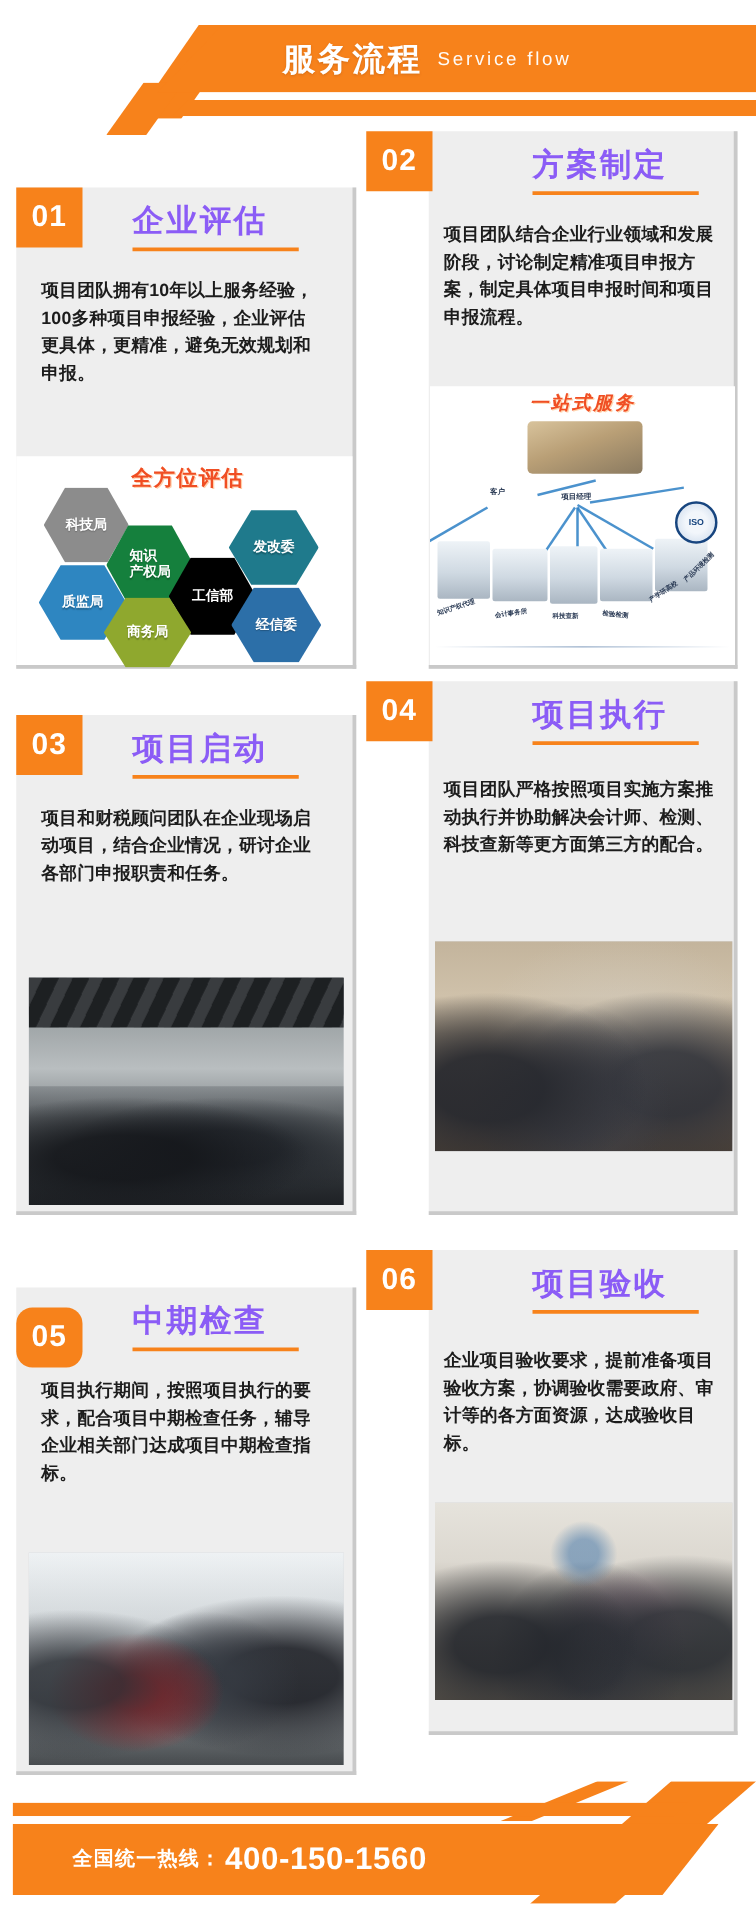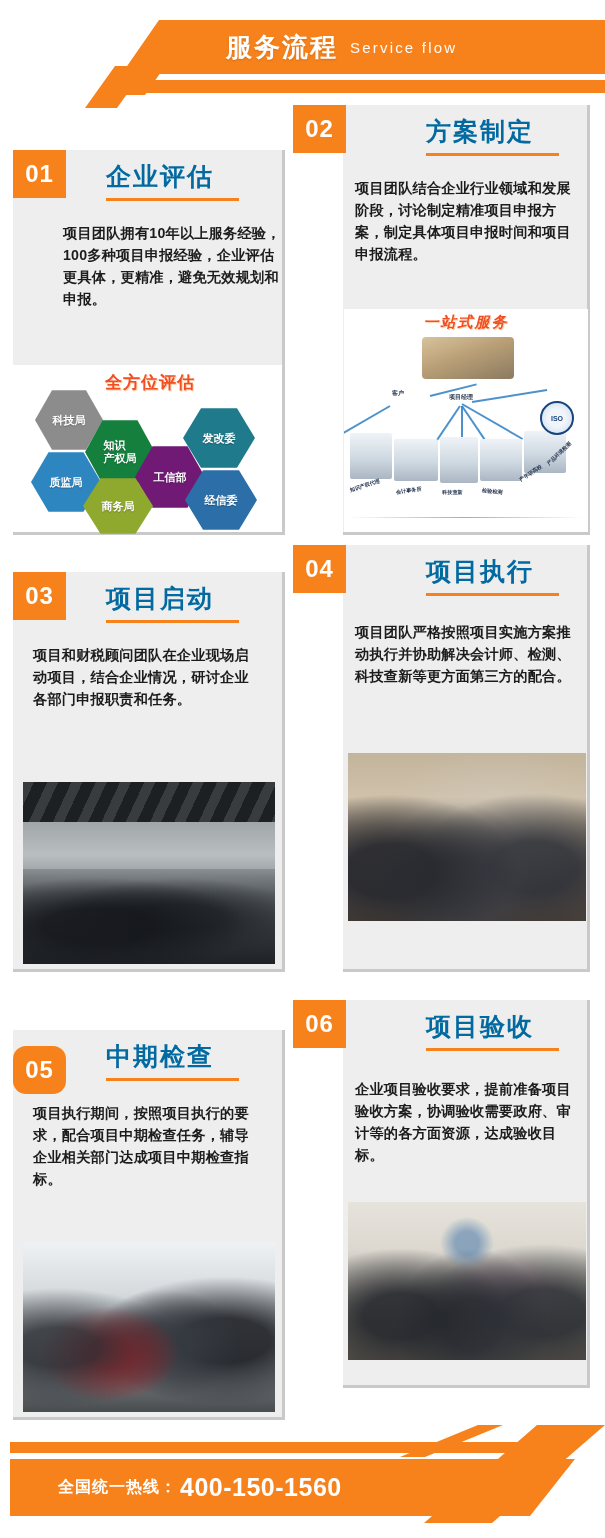--- a/index.html
+++ b/index.html
@@ -58,21 +58,21 @@
     width: 53px; height: 48px;
     background: #F7821B;
     color: #ffffff;
     font-size: 24px; font-weight: bold;
     display: flex; align-items: center; justify-content: center;
     letter-spacing: 1px;
     z-index: 5;
   }
   .card-title {
     position: absolute;
-    color: #0369a1; font-size: 25px; font-weight: bold; letter-spacing: 2px;
+    color: #8b5cf6; font-size: 25px; font-weight: bold; letter-spacing: 2px;
     white-space: nowrap;
   }
   .card-title-rule {
     position: absolute; height: 3px; background: #F7821B;
   }
   .card-desc {
     position: absolute;
     color: #1c1c1c; font-size: 14.2px; line-height: 22px;
     font-weight: bold;
     letter-spacing: .2px;
@@ -237,38 +237,38 @@
       <span class="hdr-title-cn">服务流程</span>
       <span class="hdr-title-en">Service flow</span>
     </div>
   </div>
 
   <div class="card" style="left:13px; top:150px; width:272px; height:460px;">
     <div class="card-body" style="width:272px; height:385px;"></div>
     <div class="badge" style="left:0px; top:0px;">01</div>
     <div class="card-title" style="left:93px; top:10px;">企业评估</div>
     <div class="card-title-rule" style="left:93px; top:48px; width:133px;"></div>
-    <div class="card-desc" style="left:20px; top:72px; width:222px;margin-left:30px;">项目团队拥有10年以上服务经验，100多种项目申报经验，企业评估更具体，更精准，避免无效规划和申报。</div>
+    <div class="card-desc" style="left:20px; top:72px; width:222px;">项目团队拥有10年以上服务经验，100多种项目申报经验，企业评估更具体，更精准，避免无效规划和申报。</div>
 
     <div class="hexwrap" style="left:0px; top:215px; width:269px; height:167px;">
       <div class="hex-title" style="left:92px; top:6px;">全方位评估</div>
       <div class="hex" style="left:22px; top:24px; width:68px; height:62px; background:#8c8c8c;">
           <span>科技局</span>
         </div>
       <div class="hex" style="left:72px; top:54px; width:70px; height:66px; background:#15803d;">
           <span style="white-space:pre-line">知识
 产权局</span>
         </div>
       <div class="hex" style="left:170px; top:42px; width:72px; height:62px; background:#1F7A8C;">
           <span>发改委</span>
         </div>
       <div class="hex" style="left:18px; top:86px; width:70px; height:62px; background:#2E86C1;">
           <span>质监局</span>
         </div>
-      <div class="hex" style="left:122px; top:80px; width:70px; height:64px; background:#701a75;">
+      <div class="hex" style="left:122px; top:80px; width:70px; height:64px; background:#000000;">
           <span>工信部</span>
         </div>
       <div class="hex" style="left:70px; top:112px; width:70px; height:58px; background:#8FA82E;">
           <span>商务局</span>
         </div>
       <div class="hex" style="left:172px; top:104px; width:72px; height:62px; background:#2C6FA8;">
           <span>经信委</span>
         </div>
     </div>
   </div>

